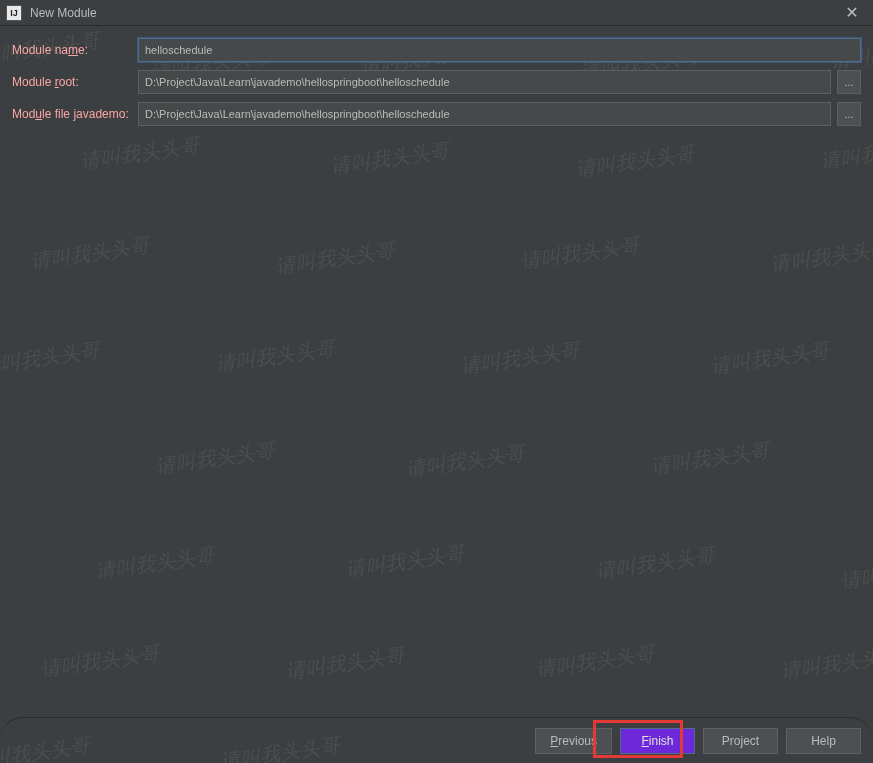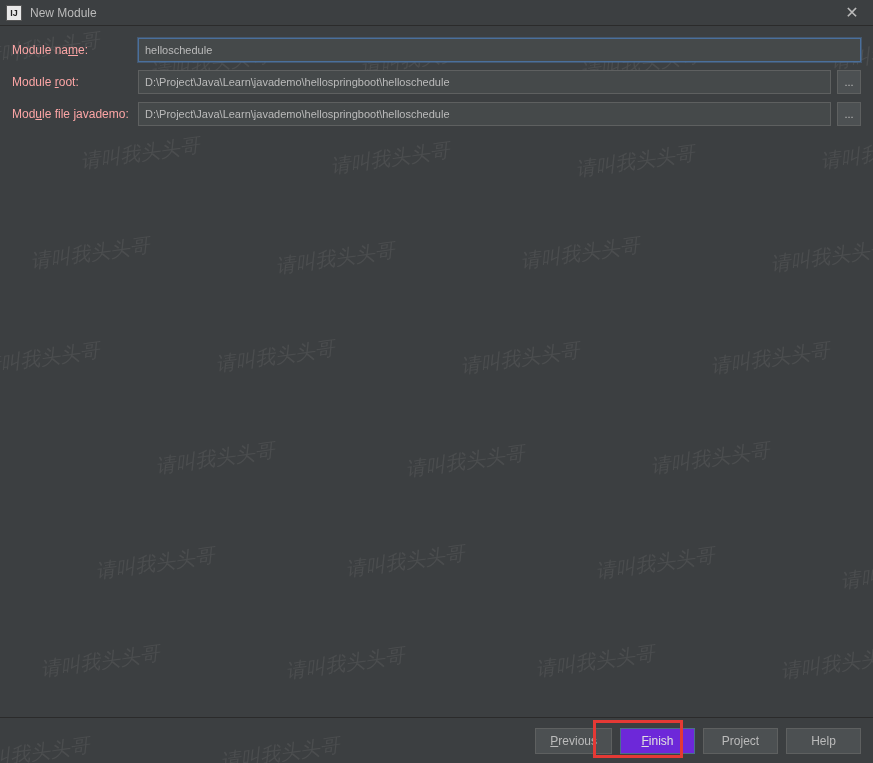--- a/index.html
+++ b/index.html
@@ -137,20 +137,21 @@
       left: 0;
       right: 0;
       height: 46px;
       border-top: 1px solid #2b2b2b;
       display: flex;
       align-items: center;
       justify-content: flex-end;
       padding: 0 12px;
       gap: 8px;
       z-index: 2;
+      border-radius: 23px;
     }
     
     .btn {
       min-width: 75px;
       height: 26px;
       background: #4c5052;
       border: 1px solid #5e6060;
       color: #bbbbbb;
       cursor: pointer;
       font-size: 12px;

